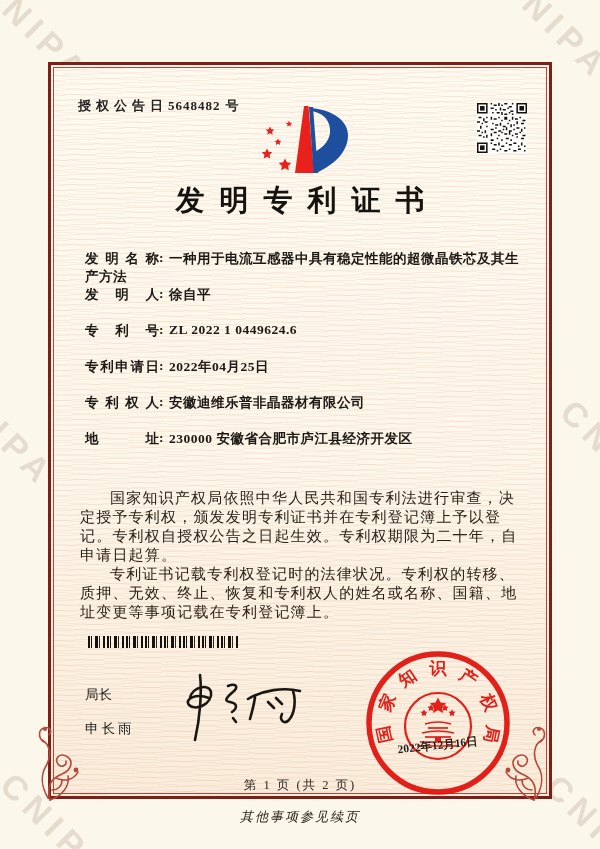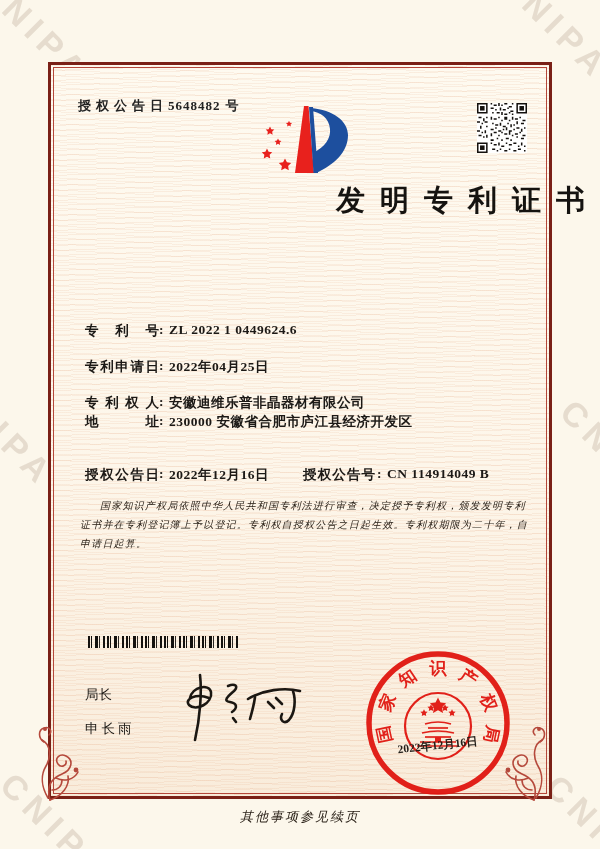--- a/index.html
+++ b/index.html
@@ -23,34 +23,34 @@
   .content{position:absolute;inset:0;z-index:3;}
 
   .cert-no{position:absolute;left:78px;top:97px;font-size:13px;color:#222;font-weight:600;}
   .cert-no .pre{letter-spacing:5px;}
   .cert-no .num{letter-spacing:1px;}
   .cert-no .suf{margin-left:5px;}
 
   .logo{position:absolute;left:251px;top:101px;}
   .qr{position:absolute;left:477px;top:103px;}
 
-  .title{position:absolute;left:0;top:181px;width:100%;text-align:right;
+  .title{position:absolute;left:0;top:181px;width:100%;text-align:center;
          font-size:29px;font-weight:bold;color:#151310;letter-spacing:15px;text-indent:15px;}
 
   .field-row{position:absolute;left:85px;width:440px;height:18px;font-size:13.5px;color:#1c1916;font-weight:600;}
   .flabel{display:inline-block;width:74px;text-align:justify;text-align-last:justify;vertical-align:top;}
   .fcolon{display:inline-block;width:10px;vertical-align:top;}
   .fvalue{letter-spacing:0.5px;}
   .fvalue1{display:inline-block;width:124px;vertical-align:top;}
   .flabel2{position:absolute;left:218px;top:0;display:inline-block;width:72px;text-align:justify;text-align-last:justify;}
   .fcolon2{position:absolute;left:292px;top:0;}
   .fvalue2{position:absolute;left:302px;top:0;}
 
-  .paras{position:absolute;left:80px;top:489px;width:448px;font-size:10px;line-height:19px;
-         color:#2b2219;letter-spacing:1.2px;font-style:italic;margin-top:7px;}
+  .paras{position:absolute;left:80px;top:489px;width:448px;font-size:15px;line-height:19px;
+         color:#2b2219;letter-spacing:1.2px;}
   .paras p{margin:0;text-indent:2em;}
 
   .barcode{position:absolute;left:88px;top:636px;width:150px;height:12px;
     background:repeating-linear-gradient(90deg,
       #14110e 0 2px, transparent 2px 3px,
       #14110e 3px 4px, transparent 4px 7px,
       #14110e 7px 10px, transparent 10px 11px,
       #2a2622 11px 12px, transparent 12px 15px,
       #14110e 15px 17px, transparent 17px 19px);}
 
@@ -135,39 +135,42 @@
                  M25,20h2v1h-2z M28,19h1v1h-1z M30,21h2v1h-2z M26,22h1v1h-1z M29,23h2v1h-2z
                  M9,24h2v1h-2z M13,23h1v1h-1z M16,24h1v1h-1z M19,23h2v1h-2z M22,24h1v1h-1z
                  M9,26h1v1h-1z M11,27h2v1h-2z M14,26h1v2h-1z M16,28h2v1h-2z M19,26h1v1h-1z M21,27h2v1h-2z
                  M24,26h2v1h-2z M27,28h1v1h-1z M29,26h1v2h-1z M31,28h1v1h-1z
                  M10,30h2v1h-2z M13,31h1v1h-1z M15,30h1v1h-1z M18,31h2v1h-2z M21,30h1v1h-1z M24,31h2v1h-2z M27,30h2v1h-2z M31,31h1v1h-1z"></path>
       </g>
     </svg>
 
     <div class="title">发明专利证书</div>
 
+    <div class="field-row" style="top:250px">
+      <span class="flabel">发明名称</span><span class="fcolon">:</span><span class="fvalue">一种用于电流互感器中具有稳定性能的超微晶铁芯及其生产方法</span>
+    </div>
+    <div class="field-row" style="top:286px">
+      <span class="flabel">发明人</span><span class="fcolon">:</span><span class="fvalue">徐自平</span>
+    </div>
     <div class="field-row" style="top:322px">
       <span class="flabel">专利号</span><span class="fcolon">:</span><span class="fvalue">ZL 2022 1 0449624.6</span>
     </div>
     <div class="field-row" style="top:358px">
       <span class="flabel">专利申请日</span><span class="fcolon">:</span><span class="fvalue">2022年04月25日</span>
     </div>
     <div class="field-row" style="top:394px">
       <span class="flabel">专利权人</span><span class="fcolon">:</span><span class="fvalue">安徽迪维乐普非晶器材有限公司</span>
     </div>
-    <div class="field-row" style="top:413px">
+    <div class="field-row" style="top:430px">
       <span class="flabel">地址</span><span class="fcolon">:</span><span class="fvalue">230000 安徽省合肥市庐江县经济开发区</span>
-    </div>
-    <div class="field-row" style="top:466px">
-      <span class="flabel">授权公告日</span><span class="fcolon">:</span><span class="fvalue fvalue1">2022年12月16日</span>
-      <span class="flabel flabel2">授权公告号</span><span class="fcolon2">:</span><span class="fvalue fvalue2">CN 114914049 B</span>
     </div>
 
     <div class="paras">
       <p>国家知识产权局依照中华人民共和国专利法进行审查，决定授予专利权，颁发发明专利证书并在专利登记簿上予以登记。专利权自授权公告之日起生效。专利权期限为二十年，自申请日起算。</p>
+      <p>专利证书记载专利权登记时的法律状况。专利权的转移、质押、无效、终止、恢复和专利权人的姓名或名称、国籍、地址变更等事项记载在专利登记簿上。</p>
     </div>
 
     <div class="barcode"></div>
 
     <div class="officer">
       <span>局长</span>
       <span class="name">申长雨</span>
     </div>
 
     <svg class="signature" width="170" height="90" viewBox="0 0 170 90">
@@ -233,17 +236,18 @@
         <path d="M14,84 C26,80 34,70 32,60"></path>
         <path d="M12,82 C6,72 4,60 10,50 C16,40 14,28 6,24"></path>
         <path d="M8,26 C2,22 2,14 8,12 C13,10 17,15 13,19"></path>
         <path d="M20,62 C28,66 38,64 42,56"></path>
         <circle cx="40" cy="54" r="2.4" fill="#b5493c" stroke="none"></circle>
         <circle cx="9" cy="13" r="2" fill="#b5493c" stroke="none"></circle>
         <path d="M16,74 C22,74 26,70 26,64"></path>
       </g>
     </svg>
 
+    <div class="page-info">第 1 页 (共 2 页)</div>
 
     <div class="footer-note">其他事项参见续页</div>
 
   </div>
 </div>
 
 </body></html>

